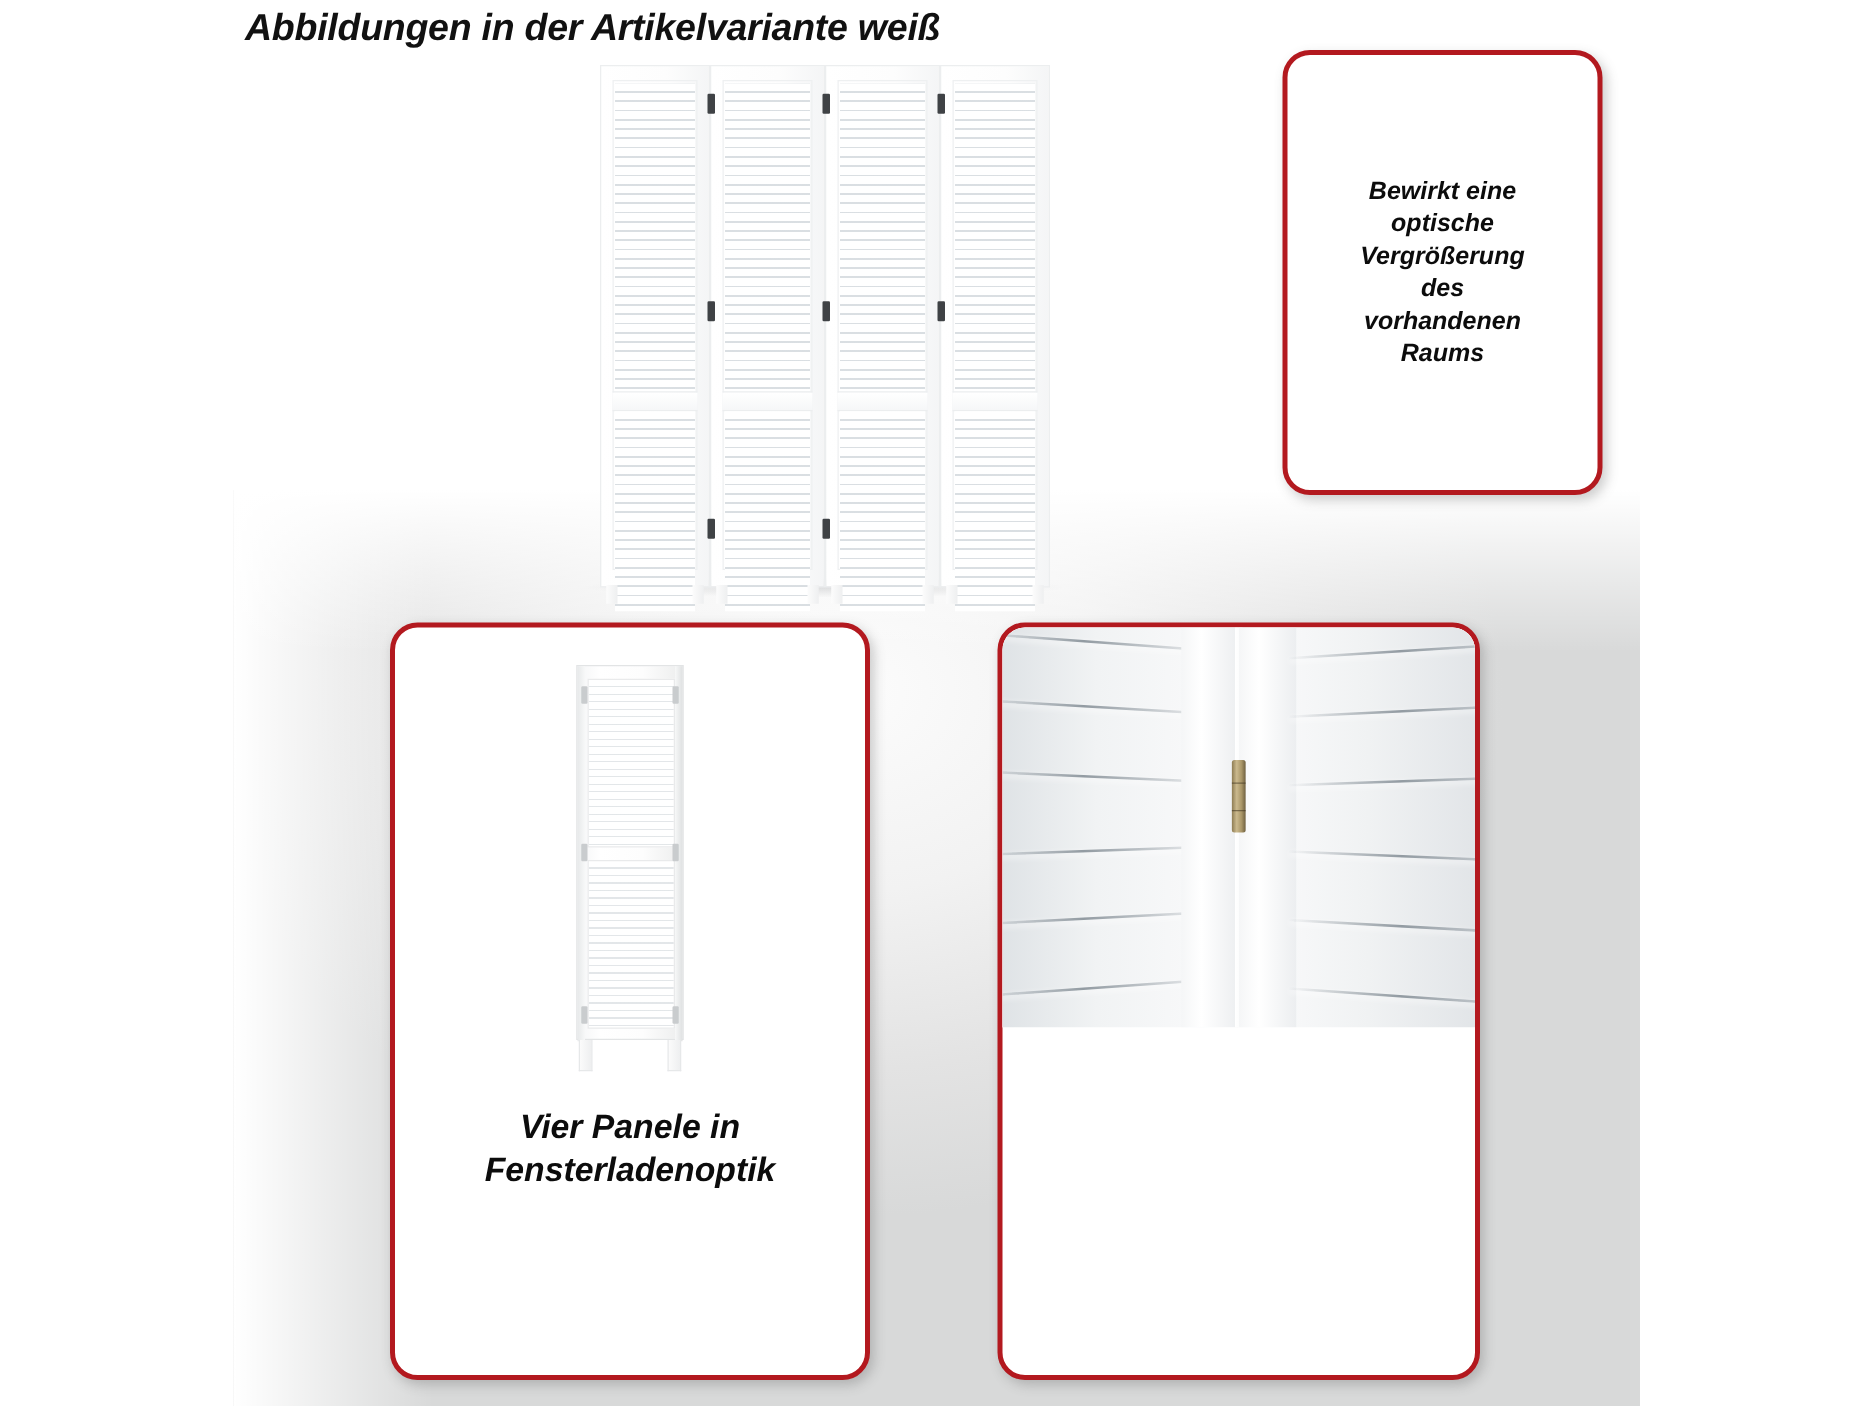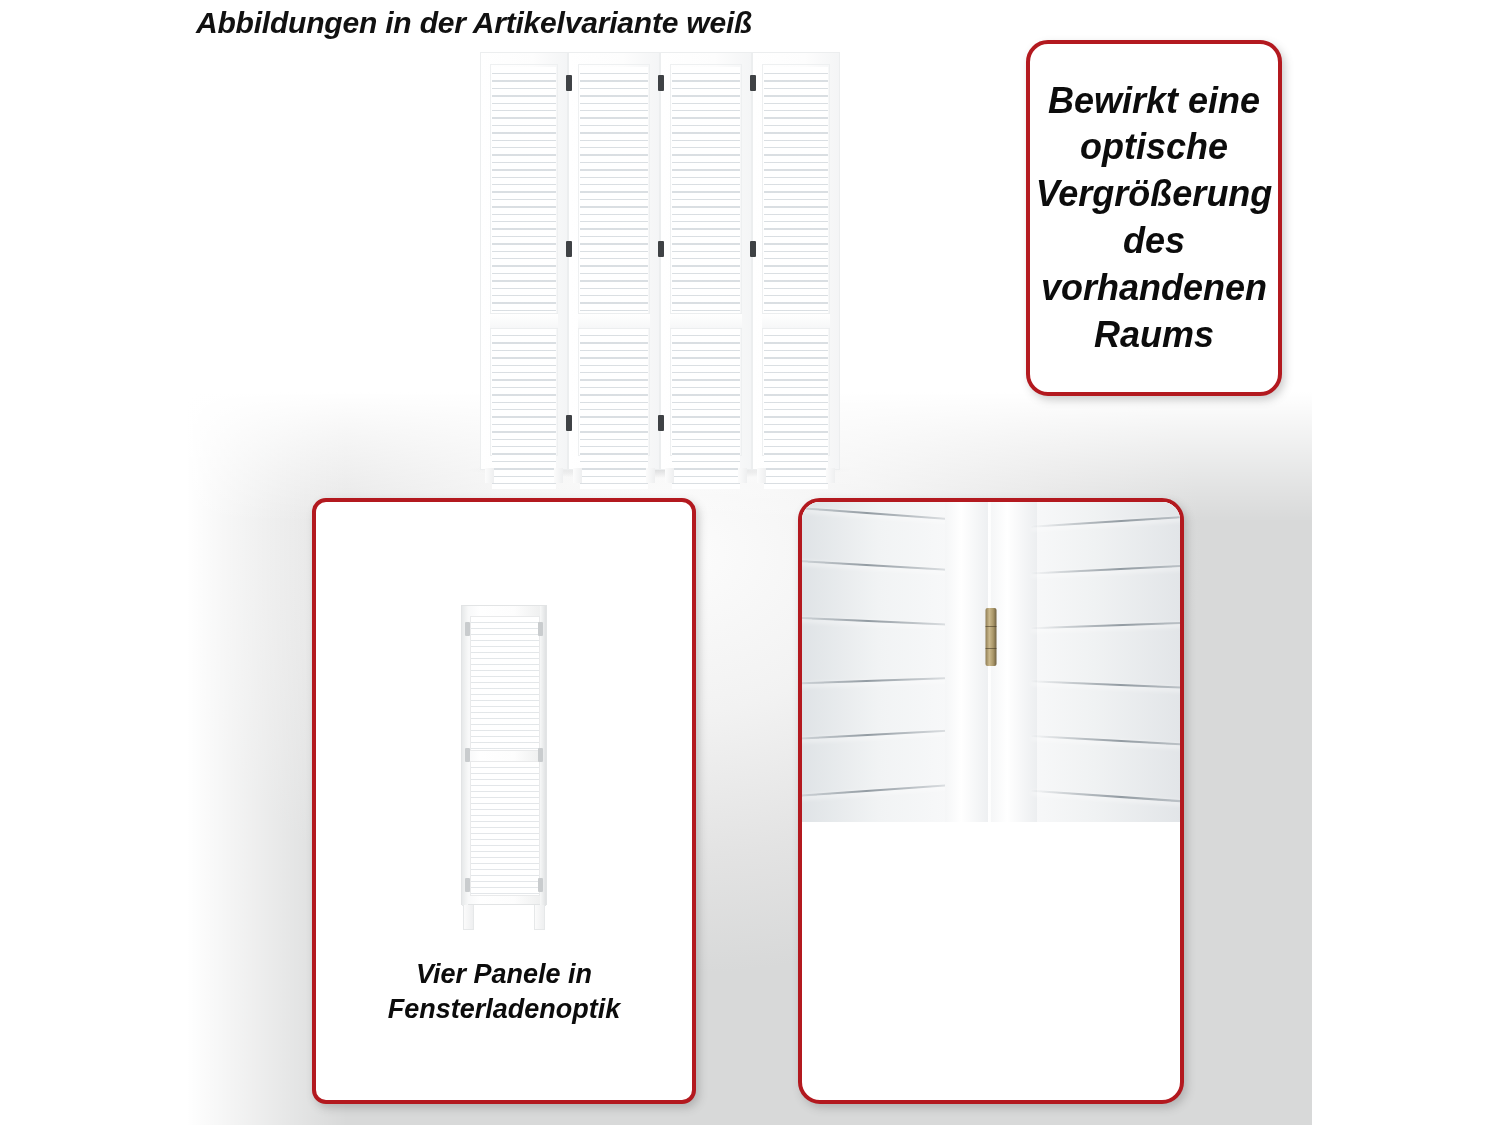--- a/index.html
+++ b/index.html
@@ -84,24 +84,23 @@
     height: 356px;
     justify-content: center;
   }
   #callout-space .callout-text { padding: 0 16px; }
 
   #callout-panels {
     left: 312px;
     top: 498px;
     width: 384px;
     height: 606px;
-    justify-content: center;
-    border-radius: 14px;
-  }
-  #callout-space .callout-text { font-size: 36px; }
+    justify-content: flex-start;
+  }
+  #callout-space .callout-text { font-size: 20px; }
 
   #callout-wood {
     left: 798px;
     top: 498px;
     width: 386px;
     height: 606px;
     justify-content: flex-start;
   }
 
   

